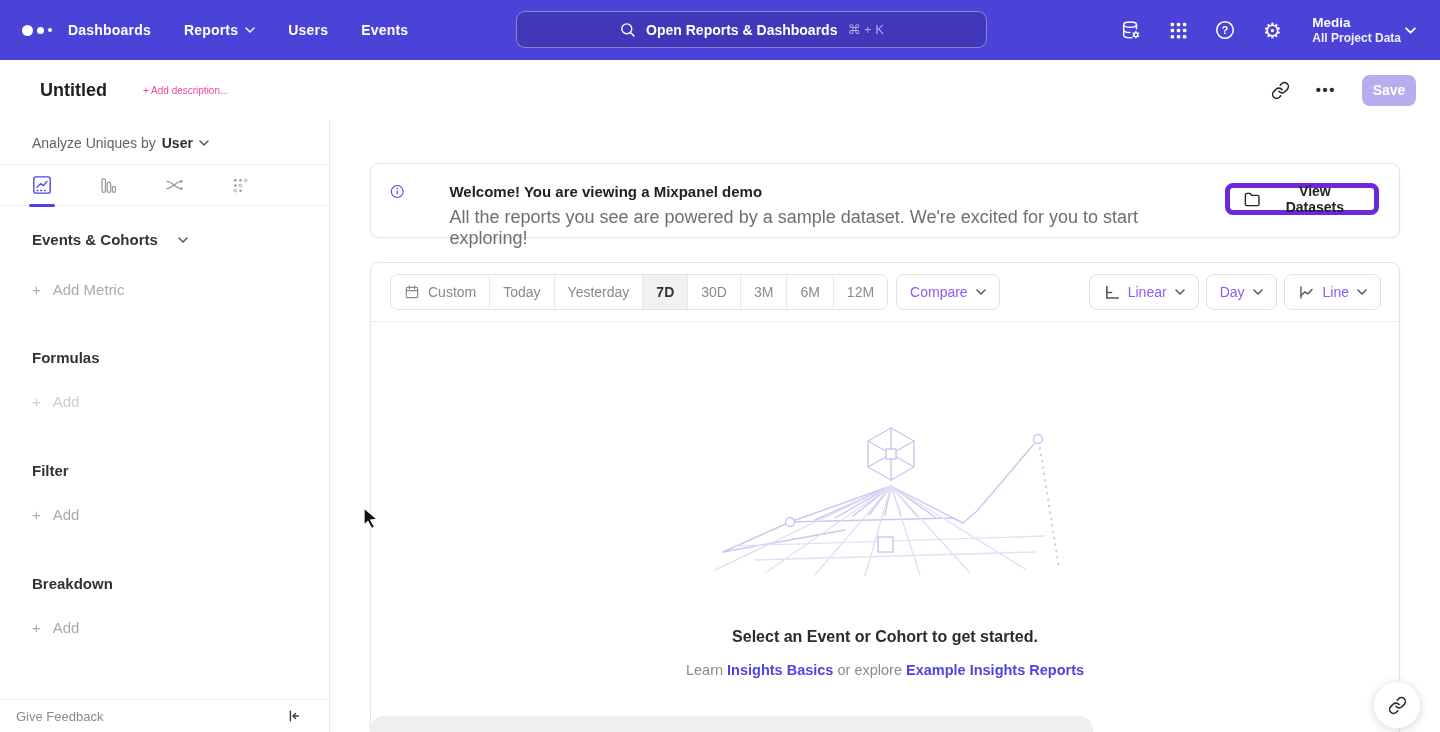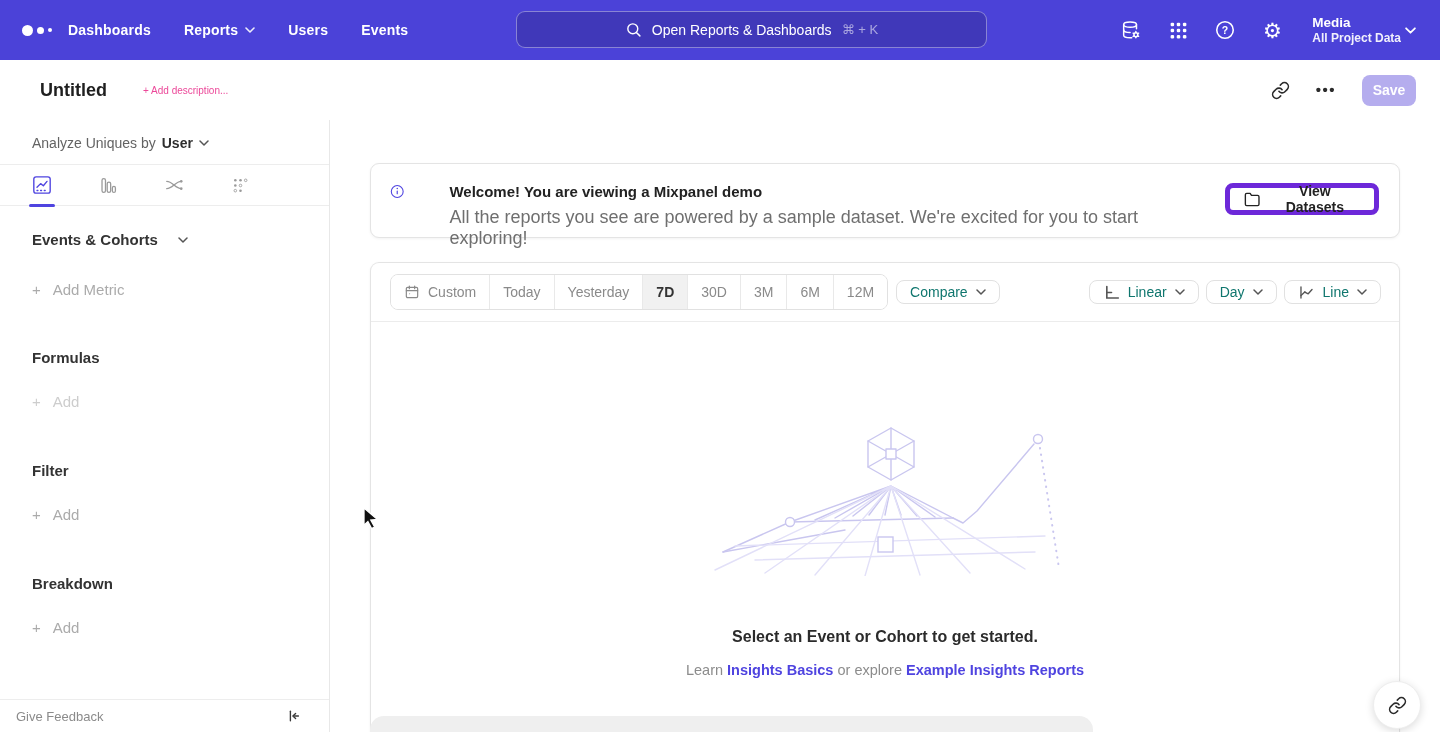--- a/index.html
+++ b/index.html
@@ -10,21 +10,21 @@
   
   .topnav { position:absolute; left:0; top:0; width:1440px; height:60px; background:#4b42d8; display:flex; align-items:center; }
   .logo { display:flex; align-items:center; gap:4px; margin-left:22px; cursor:pointer; }
   .logo .d1 { width:11px; height:11px; border-radius:50%; background:#fff; }
   .logo .d2 { width:7px; height:7px; border-radius:50%; background:#fff; }
   .logo .d3 { width:4px; height:4px; border-radius:50%; background:#fff; }
   .nav-items { display:flex; align-items:center; gap:33px; margin-left:16px; }
   .nav-item { color:#fff; font-size:14px; font-weight:600; letter-spacing:.2px; display:flex; align-items:center; gap:7px; cursor:pointer; }
   .nav-item svg { opacity:.9; }
   .nav-search { position:absolute; left:516px; top:11px; width:471px; height:37px; background:rgba(0,0,0,.14); border:1px solid rgba(255,255,255,.38); border-radius:9px; display:flex; align-items:center; justify-content:center; gap:10px; color:#fff; cursor:text; }
-  .nav-search .q { font-size:14px; font-weight:400; }
+  .nav-search .q { font-size:14px; font-weight:700; }
   .nav-search .kbd { font-size:13px; color:rgba(255,255,255,.55); font-weight:500; }
   .nav-right { position:absolute; right:24px; top:0; height:60px; display:flex; align-items:center; gap:25px; }
   .nav-icon { color:#fff; width:22px; height:22px; display:flex; align-items:center; justify-content:center; cursor:pointer; }
   .project-sel { display:flex; align-items:center; gap:4px; margin-left:4px; cursor:pointer; }
   .project-txt { text-align:left; }
   .project-name { color:#fff; font-size:13.5px; font-weight:700; line-height:17px; }
   .project-scope { color:rgba(255,255,255,.92); font-size:12px; font-weight:600; line-height:15px; }
 
   
   .titlerow { position:absolute; left:0; top:60px; width:1440px; height:60px; background:#fff; display:flex; align-items:center; }
@@ -59,21 +59,21 @@
   .banner-title { font-size:15px; font-weight:700; color:#222; line-height:18px; }
   .banner-sub { font-size:18px; color:#6f6f6f; margin-top:6px; }
   .view-datasets { margin-left:auto; height:32px; background:#fff; border:5px solid #6d28d9; border-radius:8px; display:flex; align-items:center; gap:9px; padding:0 14px; font-size:14px; font-weight:600; color:#222; cursor:pointer; font-family:inherit; }
 
   .chart-card { position:absolute; left:40px; right:40px; top:142px; height:600px; border-radius:9px 9px 0 0; border-bottom:none; }
   .toolbar { height:59px; border-bottom:1px solid #ececec; display:flex; align-items:center; padding:0 18px 0 19px; }
   .seg { display:flex; align-items:stretch; height:36px; border:1px solid #e1e1e1; border-radius:8px; overflow:hidden; }
   .seg-item { display:flex; align-items:center; gap:8px; padding:0 13px; font-size:14px; color:#8a8a8a; border-left:1px solid #e9e9e9; cursor:pointer; white-space:nowrap; background:#fff; }
   .seg-item:first-child { border-left:none; }
   .seg-item.sel { background:#f1f1f1; color:#333; font-weight:600; }
-  .tb-btn { height:24px; border:1px solid #e1e1e1; border-radius:8px; background:#fff; display:flex; align-items:center; gap:8px; padding:0 13px; font-size:14px; color:#0f766e; font-weight:500; cursor:pointer; font-family:inherit; }
+  .tb-btn { height:36px; border:1px solid #e1e1e1; border-radius:8px; background:#fff; display:flex; align-items:center; gap:8px; padding:0 13px; font-size:14px; color:#8b5cf6; font-weight:500; cursor:pointer; font-family:inherit; }
   .tb-btn svg.chev { color:#555; }
   .compare { margin-left:8px; }
   .tb-right { margin-left:auto; display:flex; align-items:center; gap:7px; }
 
   .empty { text-align:center; padding-top:102px; }
   .empty-title { font-size:16px; font-weight:700; color:#2b2b2b; margin-top:48px; }
   .empty-links { margin-top:16px; font-size:14.5px; color:#8c8c8c; }
   .empty-links a { color:#4f44e0; font-weight:600; text-decoration:none; cursor:pointer; }
 
   .bottom-bar { position:absolute; left:40px; bottom:0; width:723px; height:16px; background:#efefef; border-radius:14px 14px 0 0; }

